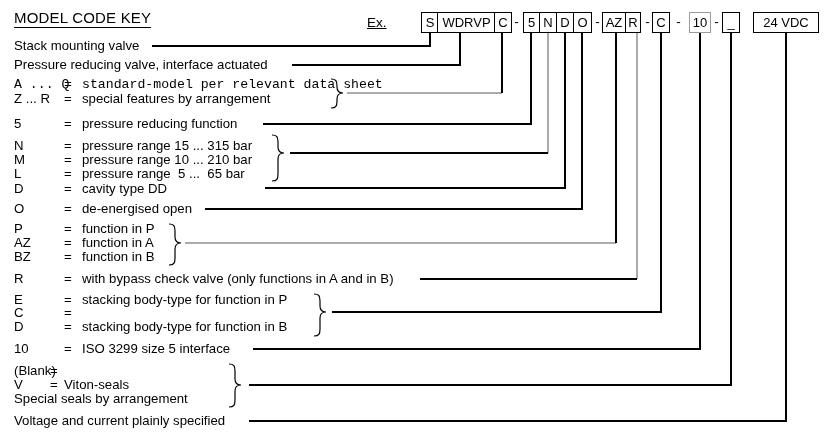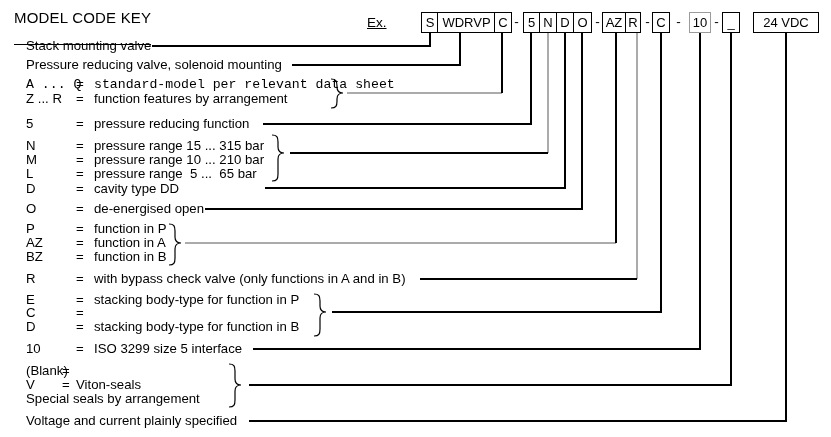--- a/index.html
+++ b/index.html
@@ -3,33 +3,33 @@
 <meta charset="utf-8">
 <style>
   html,body{margin:0;padding:0;background:#fff;}
   .stage{
     position:relative;width:831px;height:437px;background:#ffffff;
     font-family:"Liberation Sans",sans-serif;color:#000;overflow:hidden;
   }
   svg.lines{position:absolute;left:0;top:0;}
   .title{
     position:absolute;left:14px;top:9px;font-size:15px;letter-spacing:.2px;
-    border-bottom:1.4px solid #000;padding-bottom:18px;
+    border-bottom:1.4px solid #000;padding-bottom:1px;
   }
   .ex{position:absolute;left:367px;top:15px;font-size:13.5px;text-decoration:underline;}
   .box{
     position:absolute;top:12px;height:21px;box-sizing:border-box;
     border:1px solid #000;background:#fff;display:flex;align-items:center;
     justify-content:center;font-size:13px;line-height:13px;
   }
   .box.grey{border-color:#9b9b9b;}
   .box.blank{align-items:flex-end;padding-bottom:3px;}
   .dash{position:absolute;top:14px;width:7px;text-align:center;font-size:13.5px;}
   .row{position:absolute;left:0;top:0;width:831px;height:14px;font-size:13.2px;}
-  .row span{position:absolute;top:0;line-height:14px;white-space:pre;margin-left:12px;}
+  .row span{position:absolute;top:0;line-height:14px;white-space:pre;}
   .row .c{left:14px;}
   .row .e{left:64px;}
   .row .d{left:82px;}
   .row.tight .e{left:50px;}
   .row.tight .d{left:64px;}
 </style>
 </head>
 <body>
 
 <div class="stage">
@@ -84,31 +84,31 @@
   <span class="dash" style="left:675px;">-</span>
   <div class="box grey" style="left:689px;width:22px;">10</div>
   <span class="dash" style="left:713px;">-</span>
   <div class="box blank" style="left:722px;width:18px;">_</div>
   <div class="box" style="left:753px;width:66px;">24 VDC</div>
 
   <div class="row" style="top:39px;">
     <span class="c">Stack mounting valve</span>
   </div>
   <div class="row" style="top:58px;">
-    <span class="c">Pressure reducing valve, solenoid mounting</span>
+    <span class="c">Pressure reducing valve, interface actuated</span>
   </div>
   <div class="row" style="top:78px;font-family:Liberation Mono, monospace;">
     <span class="c">A ... Q</span>
     <span class="e">=</span>
     <span class="d">standard-model per relevant data sheet</span>
   </div>
   <div class="row" style="top:92px;">
     <span class="c">Z ... R</span>
     <span class="e">=</span>
-    <span class="d">function features by arrangement</span>
+    <span class="d">special features by arrangement</span>
   </div>
   <div class="row" style="top:117px;">
     <span class="c">5</span>
     <span class="e">=</span>
     <span class="d">pressure reducing function</span>
   </div>
   <div class="row" style="top:139px;">
     <span class="c">N</span>
     <span class="e">=</span>
     <span class="d">pressure range 15 ... 315 bar</span>

